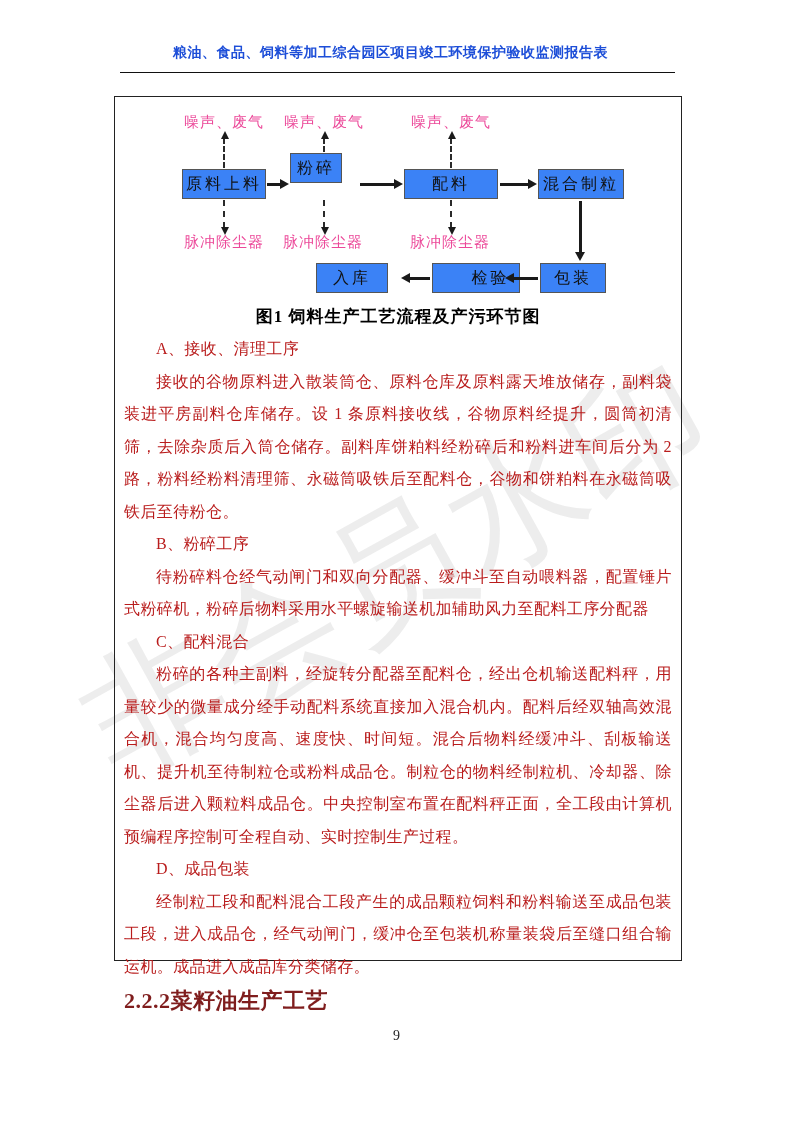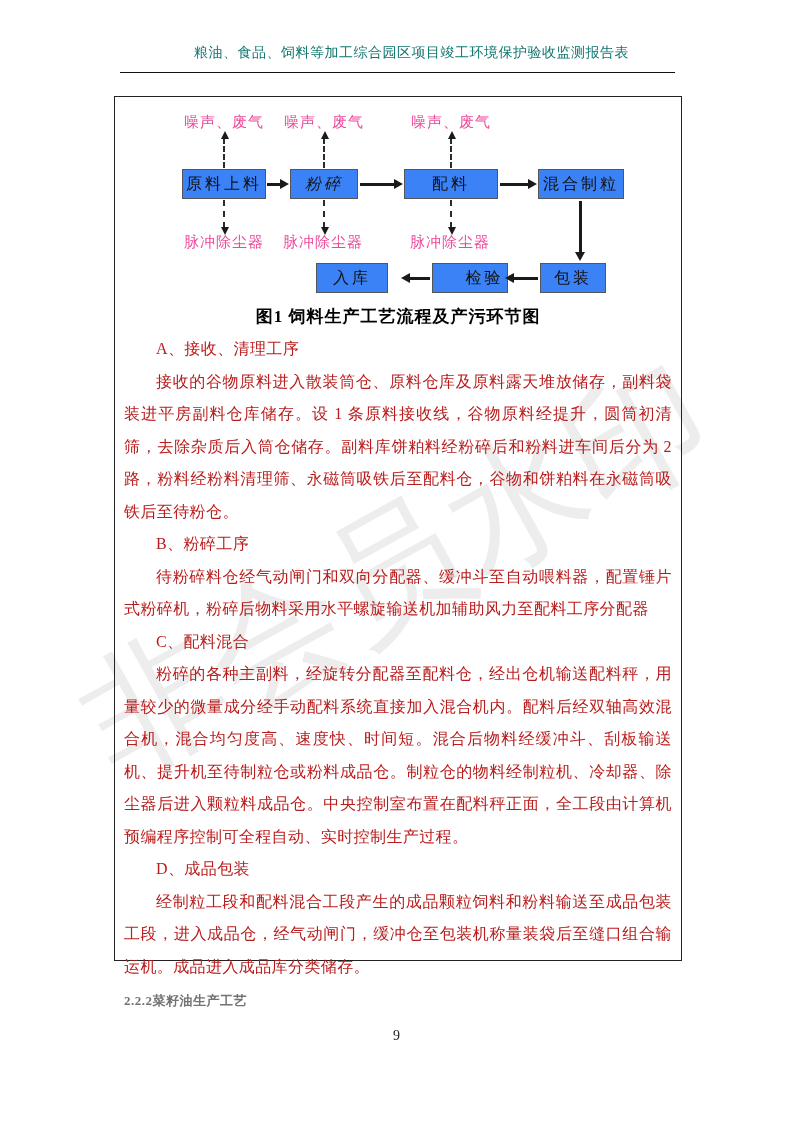--- a/index.html
+++ b/index.html
@@ -7,23 +7,23 @@
   body {
     position: relative;
     background: #ffffff;
     font-family: "Liberation Serif", "DejaVu Serif", serif;
     color: #1a1a1a;
     overflow: hidden;
   }
 
   
   .doc-header {
-    position: absolute; top: 44px; left: 134px; width: 555px;
-    text-align: center; font-size: 14px; color: #0f766e;
-    letter-spacing: 0.5px; z-index: 2;
+    position: absolute; top: 44px; left: 113px; width: 555px;
+    text-align: center; font-size: 14px; color: #1d4ed8;
+    letter-spacing: 0.5px; z-index: 2; font-weight: bold;
   }
   .doc-header-rule {
     position: absolute; top: 72px; left: 120px; width: 555px;
     border-top: 1.6px solid #111; z-index: 2;
   }
 
   
   .watermark {
     position: absolute; left: 45px; top: 500px; width: 700px;
     text-align: center; font-size: 138px; line-height: 1;
@@ -84,22 +84,22 @@
     text-align: center; font-weight: bold; font-size: 17px;
     line-height: 32px; color: #000; letter-spacing: 1px;
   }
 
   
   .body-text {
     font-size: 16px; line-height: 32.5px; text-align: justify;
     text-indent: 2em; color: #b91c1c; letter-spacing: 0.4px;
   }
   .next-heading {
-    font-size: 13px; font-weight: bold; line-height: 36px;
-    color: #737373; letter-spacing: 0.5px;
+    font-size: 22px; font-weight: bold; line-height: 36px;
+    color: #7f1d1d; letter-spacing: 0.5px;
   }
 
   
   .page-number {
     position: absolute; bottom: 78px; left: 0; width: 100%;
     text-align: center; font-size: 14px; color: #222; z-index: 2;
   }
 </style>
 </head>
 <body>
@@ -115,40 +115,40 @@
 
     <div class="fc-label" style="left:40px; top:8px; width:120px;">噪声、废气</div>
     <div class="fc-label" style="left:140px; top:8px; width:120px;">噪声、废气</div>
     <div class="fc-label" style="left:267px; top:8px; width:120px;">噪声、废气</div>
 
     <div class="arr vd up" style="left:99px; top:33px; height:30px;"></div>
     <div class="arr vd up" style="left:199px; top:33px; height:30px;"></div>
     <div class="arr vd up" style="left:326px; top:33px; height:30px;"></div>
 
     <div class="fbox" style="left:58px; top:64px; width:84px;">原料上料</div>
-    <div class="fbox" style="left:166px; top:64px; width:68px;font-style:italic;">粉碎</div>
+    <div class="fbox" style="left:166px; top:48px; width:52px;">粉碎</div>
     <div class="fbox" style="left:280px; top:64px; width:94px;">配料</div>
     <div class="fbox" style="left:414px; top:64px; width:86px;">混合制粒</div>
 
     <div class="arr h right" style="left:143px; top:78px; width:14px;"></div>
     <div class="arr h right" style="left:236px; top:78px; width:35px;"></div>
     <div class="arr h right" style="left:376px; top:78px; width:29px;"></div>
 
     <div class="arr vd down" style="left:99px; top:95px; height:28px;"></div>
     <div class="arr vd down" style="left:199px; top:95px; height:28px;"></div>
     <div class="arr vd down" style="left:326px; top:95px; height:28px;"></div>
 
     <div class="fc-label" style="left:35px; top:128px; width:130px;">脉冲除尘器</div>
     <div class="fc-label" style="left:134px; top:128px; width:130px;">脉冲除尘器</div>
     <div class="fc-label" style="left:261px; top:128px; width:130px;">脉冲除尘器</div>
 
     <div class="arr v down" style="left:455px; top:96px; height:52px;"></div>
 
     <div class="fbox" style="left:192px; top:158px; width:72px;">入库</div>
-    <div class="fbox" style="left:308px; top:158px; width:76px;padding-left:29px;">检验</div>
+    <div class="fbox" style="left:308px; top:158px; width:88px;padding-left:29px;">检验</div>
     <div class="fbox" style="left:416px; top:158px; width:66px;">包装</div>
 
     <div class="arr h left" style="left:389px; top:172px; width:25px;"></div>
     <div class="arr h left" style="left:285px; top:172px; width:21px;"></div>
   </div>
 
   <div class="fig-caption">图1 饲料生产工艺流程及产污环节图</div>
 
   <p class="body-text">A、接收、清理工序</p>
   <p class="body-text">接收的谷物原料进入散装筒仓、原料仓库及原料露天堆放储存，副料袋装进平房副料仓库储存。设 1 条原料接收线，谷物原料经提升，圆筒初清筛，去除杂质后入筒仓储存。副料库饼粕料经粉碎后和粉料进车间后分为 2 路，粉料经粉料清理筛、永磁筒吸铁后至配料仓，谷物和饼粕料在永磁筒吸铁后至待粉仓。</p>

